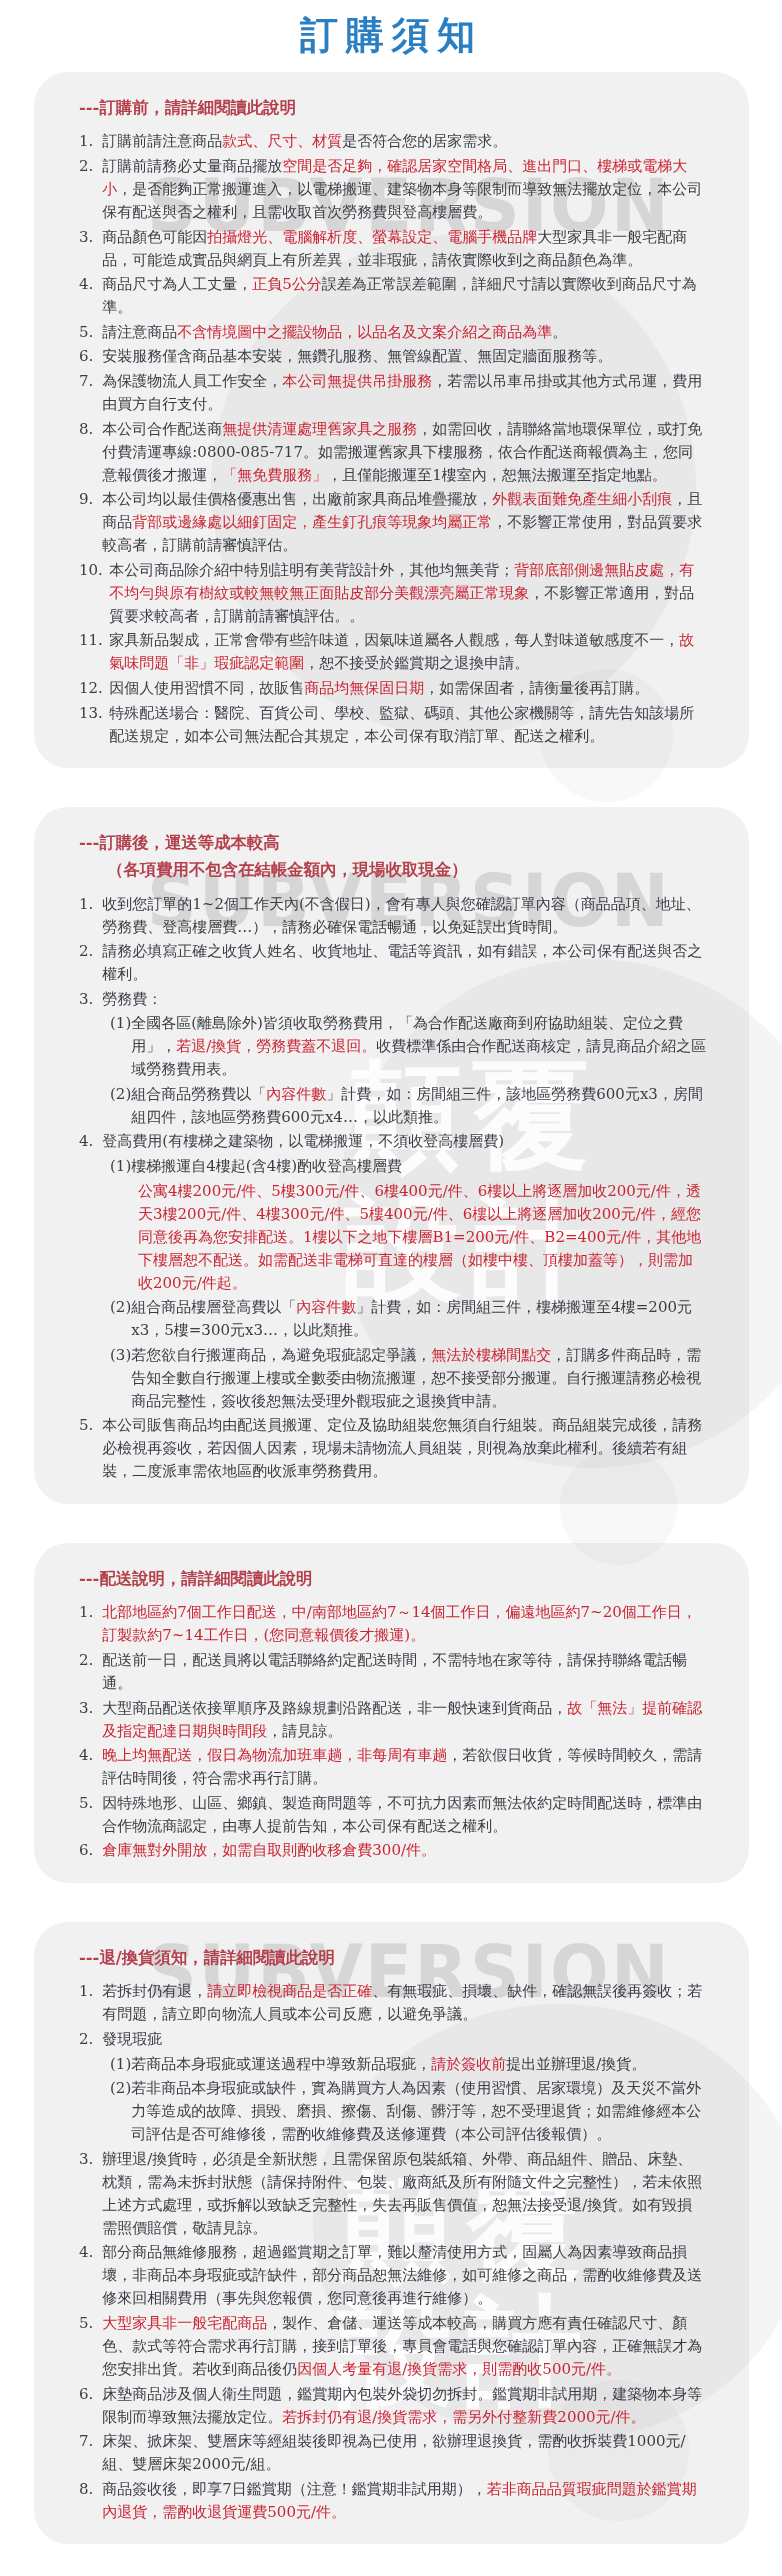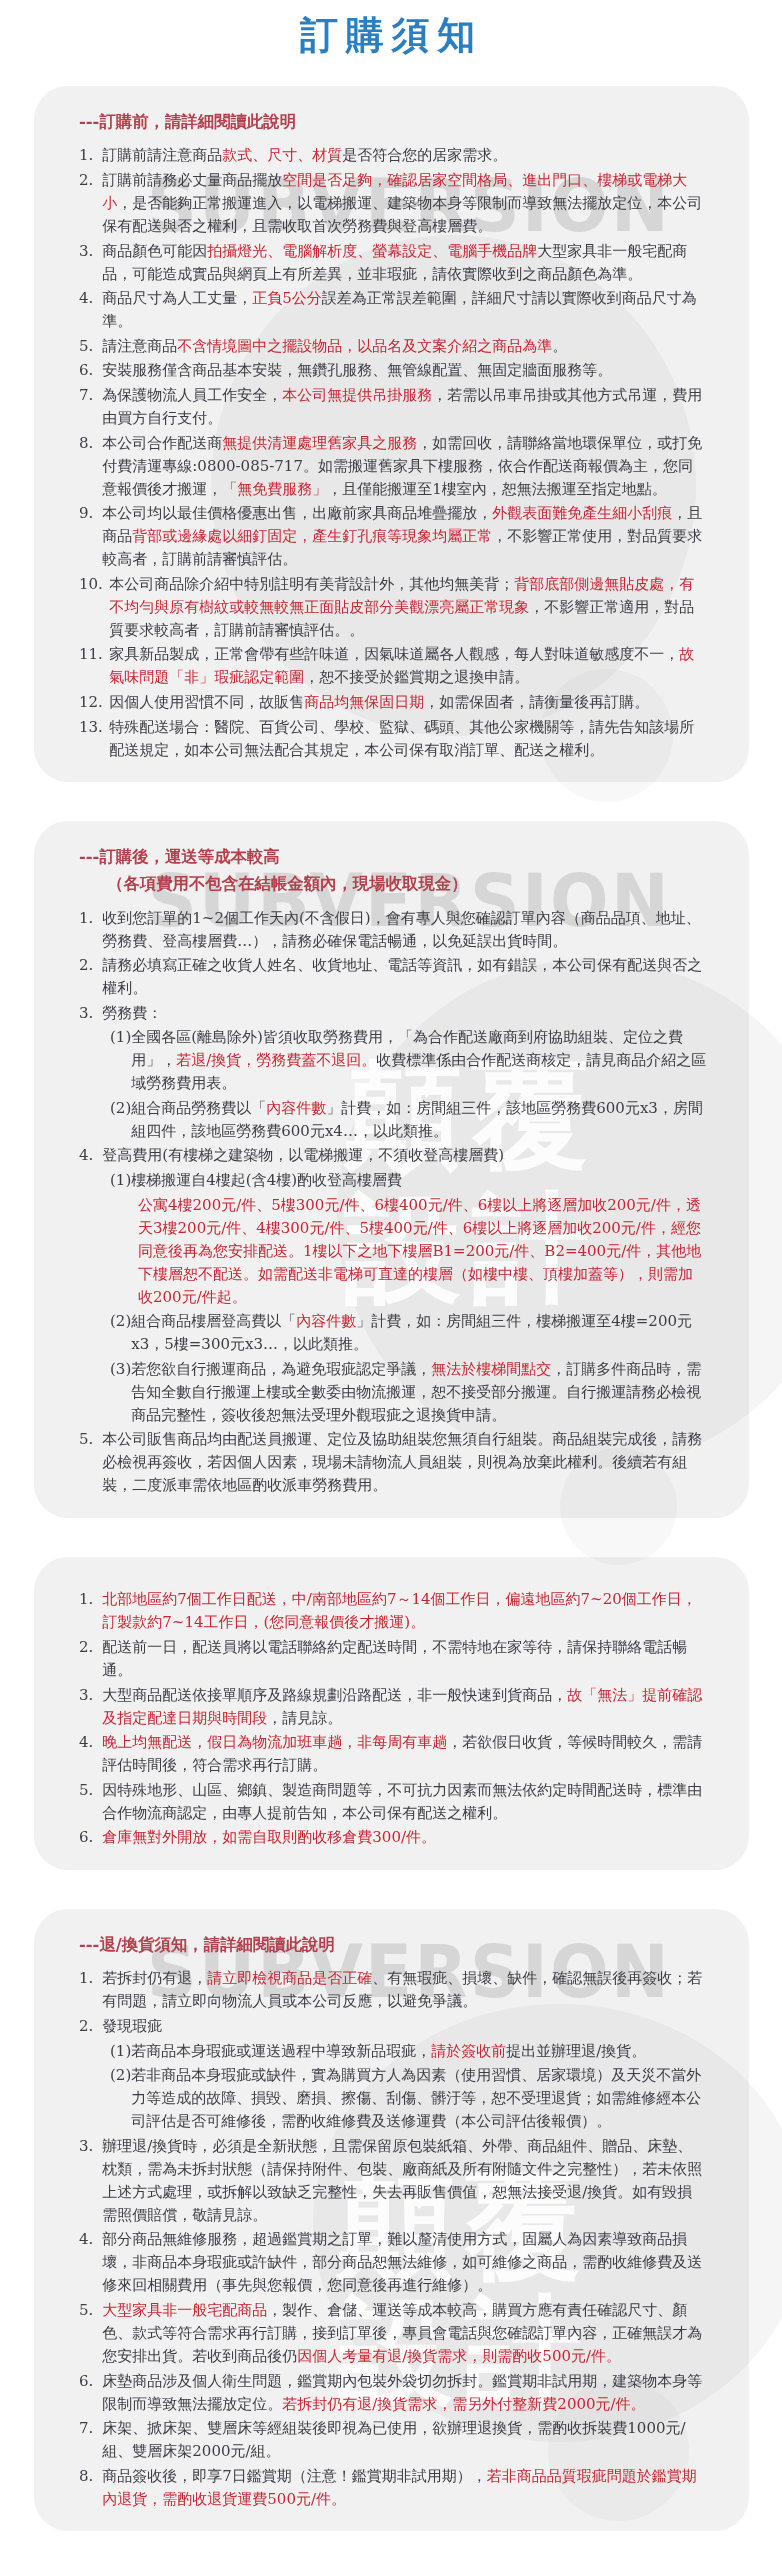--- a/index.html
+++ b/index.html
@@ -8,21 +8,21 @@
     --highlight-red:#cb2433;
     --text:#3c3c46;
     --box-bg:#f1f1f1;
   }
   *{box-sizing:border-box}
   html,body{margin:0;padding:0;background:#fff}
   body{font-family:"DejaVu Serif","Liberation Serif",serif;color:var(--text)}
   .page{position:relative;width:783px;min-height:2576px;margin:0 auto;background:#fff;overflow:hidden}
 
   .doc-title{position:relative;z-index:2;text-align:center;font-size:38px;line-height:47px;
-    font-weight:bold;color:var(--accent-blue);margin:11px 0 28px;letter-spacing:7.8px}
+    font-weight:bold;color:var(--accent-blue);margin:11px 0 14px;letter-spacing:7.8px}
 
   .section-box{background:var(--box-bg);border-radius:34px;margin:0 34px 39px;padding:22px 42px 19px 45px;position:relative}
   .section-content{position:relative;z-index:2}
   .sec-header{color:var(--header-red);font-size:16.4px;font-weight:bold;line-height:27px}
   .sec-header.sub{padding-left:28px}
   .item-list{margin-top:9.4px}
   .item{display:flex;align-items:flex-start;margin:1.6px 0;font-size:15px;line-height:23px}
   .item .marker{flex:none;margin-right:6.3px;min-width:17px}
   .item.lv1{padding-left:31px}
   .item.lv1 .marker{min-width:0;margin-right:0}
@@ -153,20 +153,21 @@
             </div>
             <div class="item lv0">
               <span class="marker">5.</span>
               <span class="itext"><span>本公司販售商品均由配送員搬運、定位及協助組裝您無須自行組裝。商品組裝完成後，請務必檢視再簽收，若因個人因素，現場未請物流人員組裝，則視為放棄此權利。後續若有組裝，二度派車需依地區酌收派車勞務費用。</span></span>
             </div>
           </div>
         </div>
       </section>
       <section class="section-box">
         <div class="section-content">
+          <div class="sec-header">---配送說明，請詳細閱讀此說明</div>
           <div class="item-list">
             <div class="item lv0">
               <span class="marker">1.</span>
               <span class="itext"><span class="red">北部地區約7個工作日配送，中/南部地區約7～14個工作日，偏遠地區約7~20個工作日，訂製款約7~14工作日，(您同意報價後才搬運)。</span></span>
             </div>
             <div class="item lv0">
               <span class="marker">2.</span>
               <span class="itext"><span>配送前一日，配送員將以電話聯絡約定配送時間，不需特地在家等待，請保持聯絡電話暢通。</span></span>
             </div>
             <div class="item lv0">

